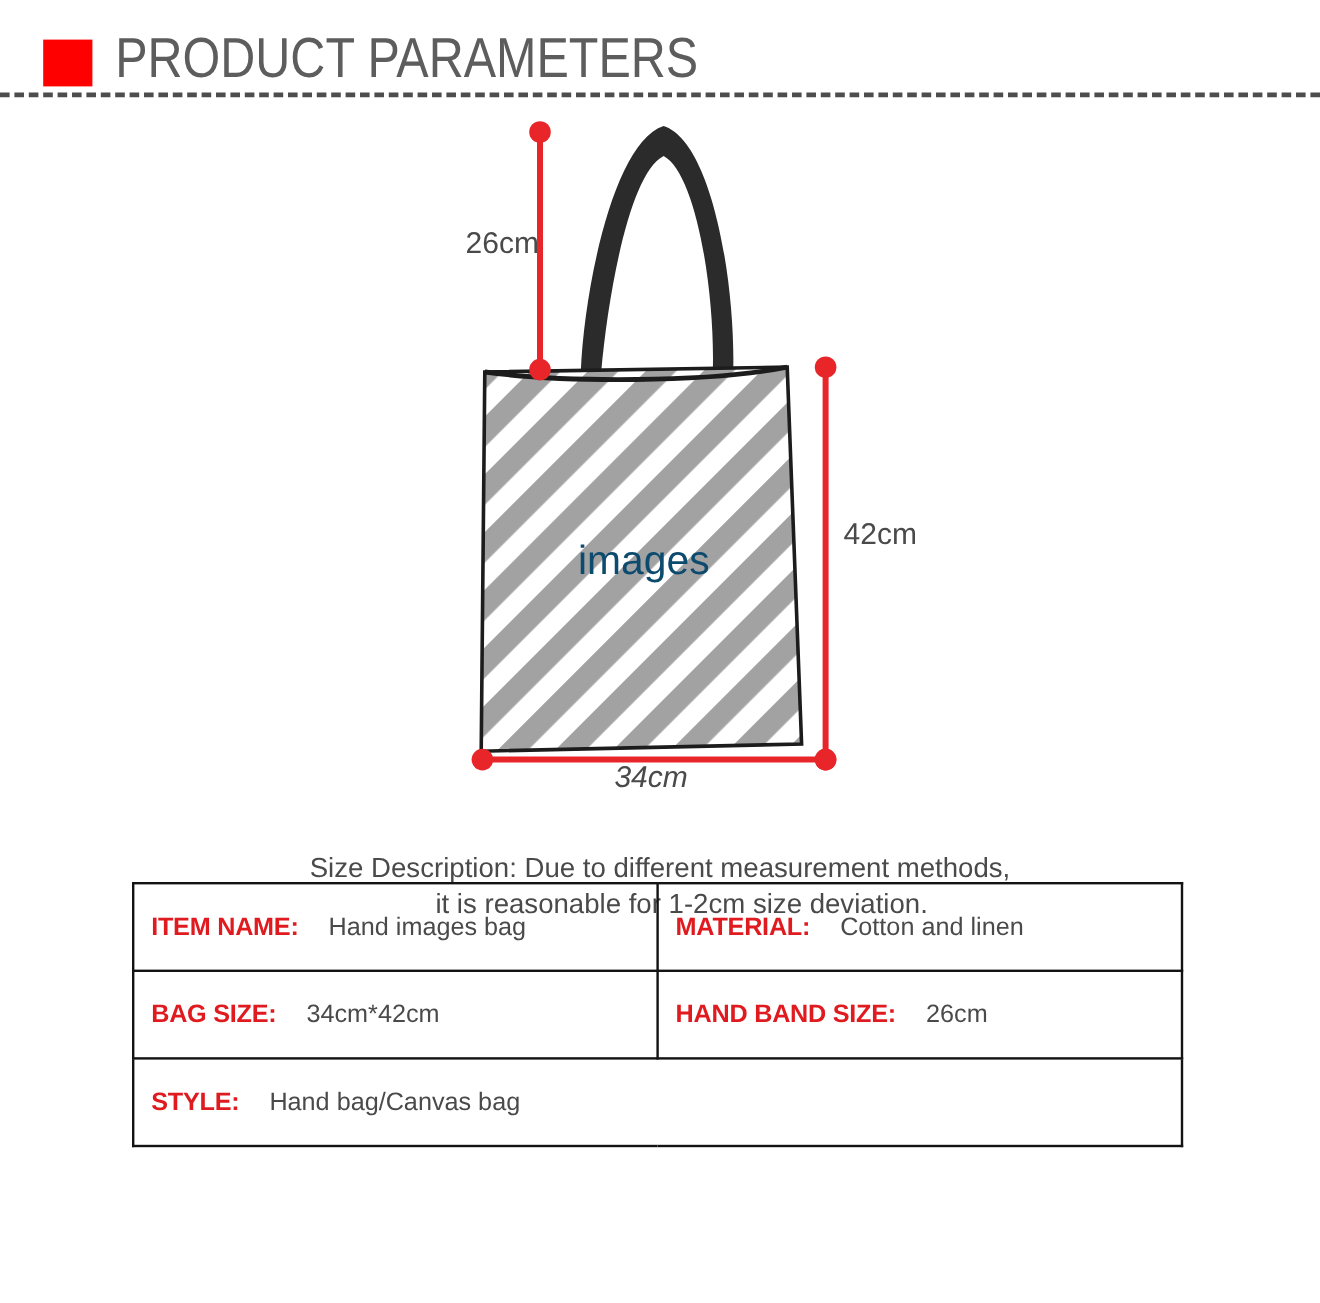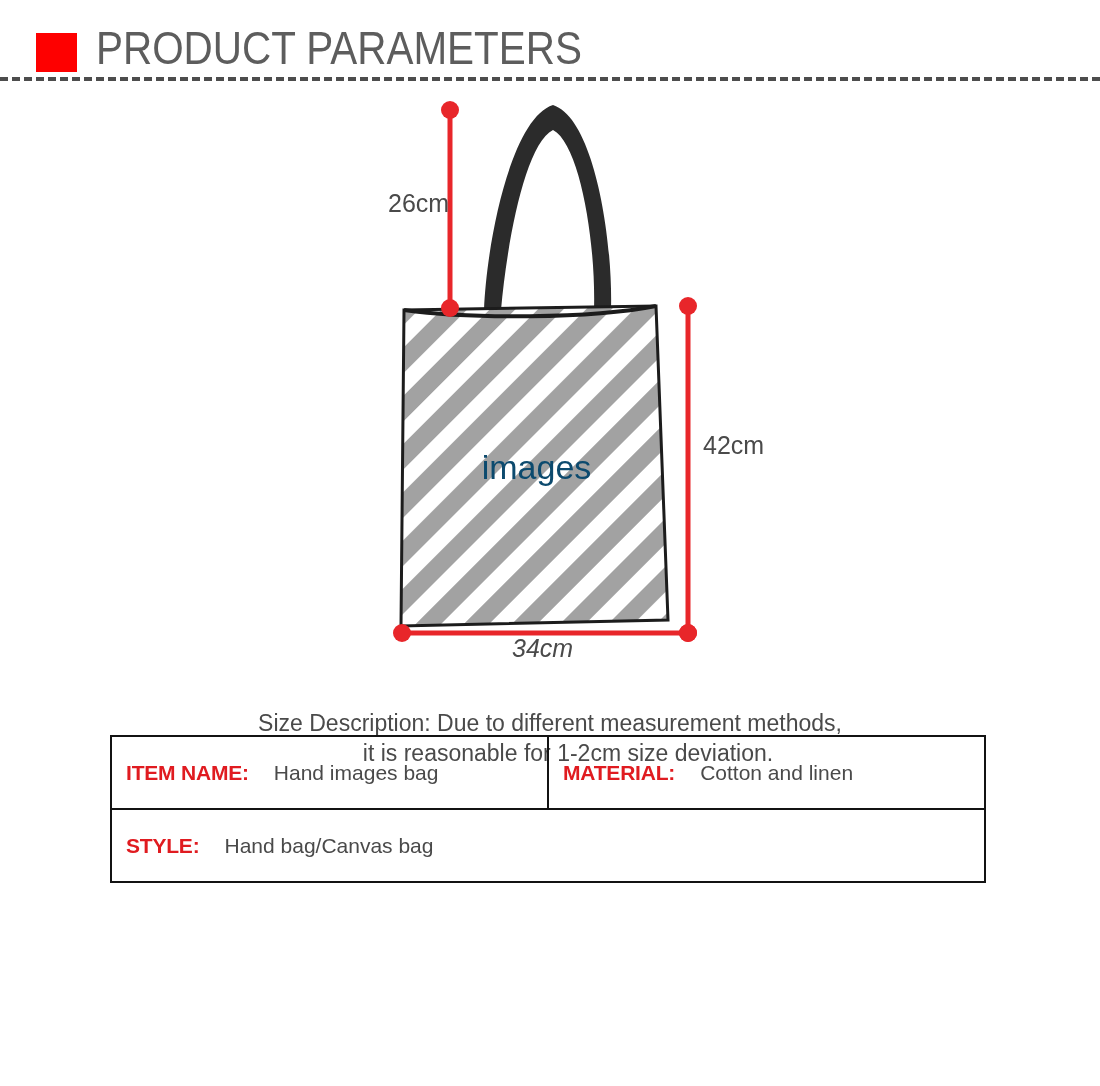--- a/index.html
+++ b/index.html
@@ -201,20 +201,34 @@
         </div>
       </td>
       <td>
         <div class="cell-inner">
           <span class="spec-label">MATERIAL:</span>
           <span class="spec-value">Cotton and linen</span>
         </div>
       </td>
     </tr>
     <tr>
+      <td>
+        <div class="cell-inner">
+          <span class="spec-label">BAG SIZE:</span>
+          <span class="spec-value">34cm*42cm</span>
+        </div>
+      </td>
+      <td>
+        <div class="cell-inner">
+          <span class="spec-label">HAND BAND SIZE:</span>
+          <span class="spec-value">26cm</span>
+        </div>
+      </td>
+    </tr>
+    <tr>
       <td colspan="2">
         <div class="cell-inner">
           <span class="spec-label">STYLE:</span>
           <span class="spec-value">Hand bag/Canvas bag</span>
         </div>
       </td>
     </tr>
   </tbody>
 </table>
 

